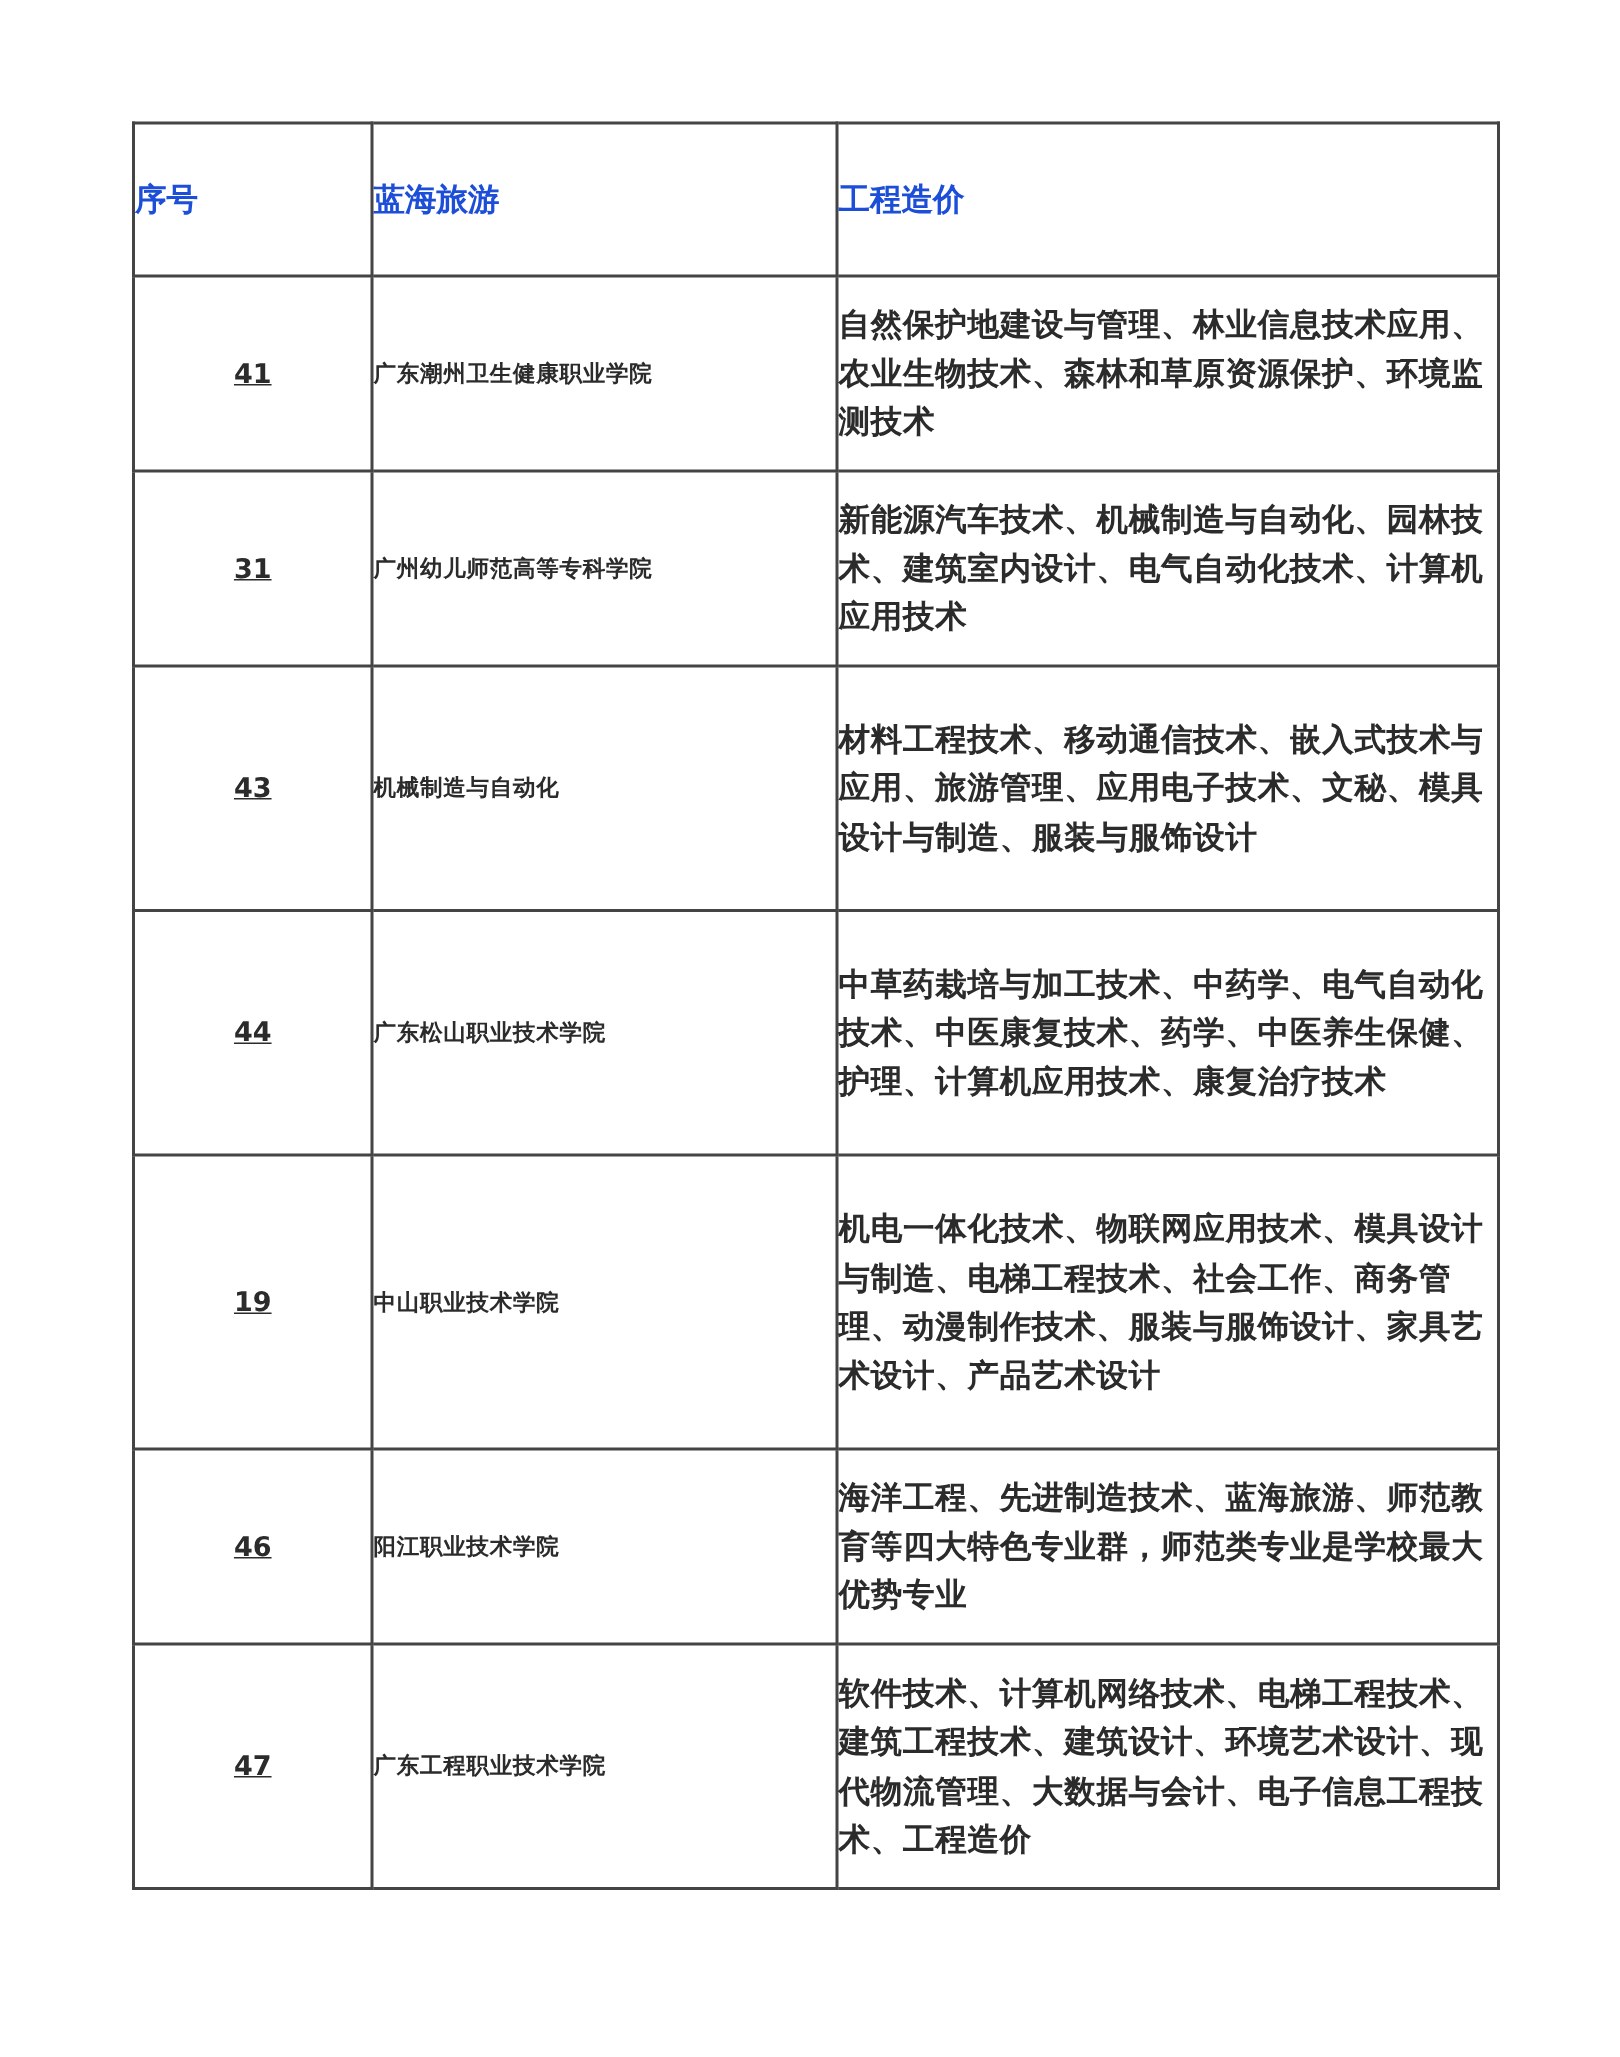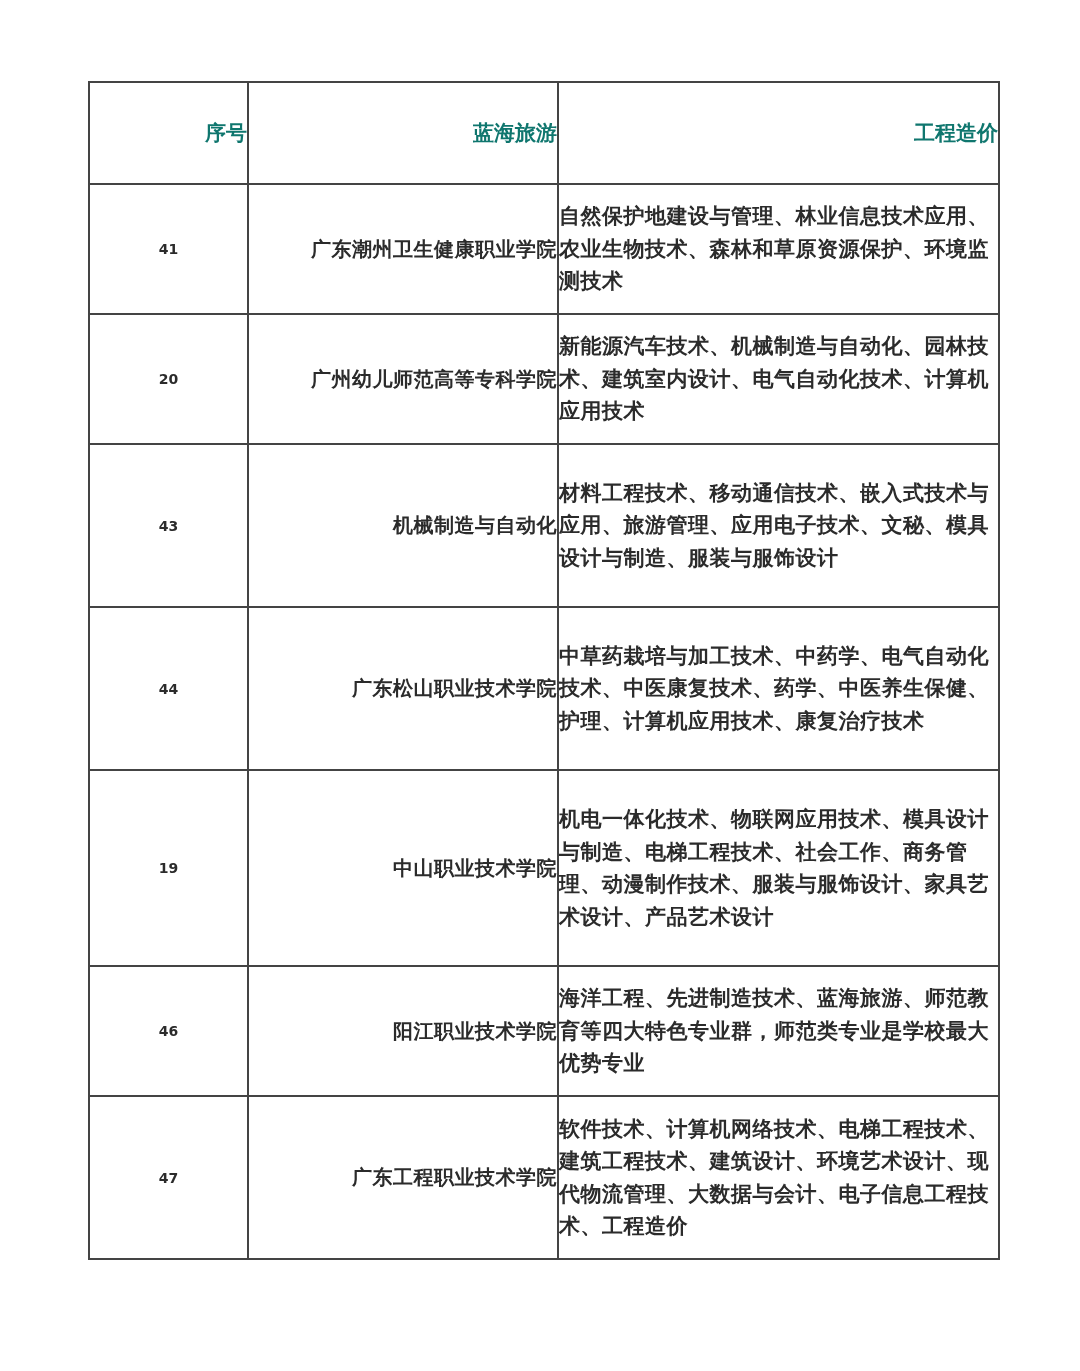--- a/index.html
+++ b/index.html
@@ -8,23 +8,23 @@
   table.major-table {
     position: absolute; left: 88px; top: 81px;
     width: 910px; border-collapse: collapse; table-layout: fixed;
   }
   table.major-table td, table.major-table th {
     border: 2px solid #444444; padding: 0;
   }
   col.c1 { width: 159px; }
   col.c2 { width: 310px; }
   col.c3 { width: 441px; }
-  th { height: 100px; font-size: 21px; font-weight: bold; text-align: right; vertical-align: middle; color: #0f766e; }
-  td.num { text-align: center; font-size: 14px; font-weight: bold; vertical-align: middle; }
-  td.name { text-align: right; font-size: 20px; font-weight: bold; vertical-align: middle; letter-spacing: 0.5px; }
+  th { height: 100px; font-size: 21px; font-weight: bold; text-align: left; vertical-align: middle; color: #1d4ed8; }
+  td.num { text-align: center; font-size: 18px; font-weight: bold; vertical-align: middle; text-decoration: underline; }
+  td.name { text-align: left; font-size: 15px; font-weight: bold; vertical-align: middle; letter-spacing: 0.5px; }
   td.majors { font-size: 21px; font-weight: bold; line-height: 32.5px; padding: 16px 14px 16px 13px; vertical-align: middle; letter-spacing: 0.5px; border-radius: 28px; }
 </style>
 </head>
 <body>
 
 <table class="major-table">
   <colgroup>
       <col class="c1">
       <col class="c2">
       <col class="c3">
@@ -36,21 +36,21 @@
       <th>工程造价</th>
     </tr>
   </thead>
   <tbody id="tbody">
     <tr style="height:130px">
       <td class="num">41</td>
       <td class="name">广东潮州卫生健康职业学院</td>
       <td class="majors">自然保护地建设与管理、林业信息技术应用、农业生物技术、森林和草原资源保护、环境监测技术</td>
     </tr>
     <tr style="height:130px">
-      <td class="num">20</td>
+      <td class="num">31</td>
       <td class="name">广州幼儿师范高等专科学院</td>
       <td class="majors">新能源汽车技术、机械制造与自动化、园林技术、建筑室内设计、电气自动化技术、计算机应用技术</td>
     </tr>
     <tr style="height:163px">
       <td class="num">43</td>
       <td class="name">机械制造与自动化</td>
       <td class="majors">材料工程技术、移动通信技术、嵌入式技术与应用、旅游管理、应用电子技术、文秘、模具设计与制造、服装与服饰设计</td>
     </tr>
     <tr style="height:163px">
       <td class="num">44</td>

